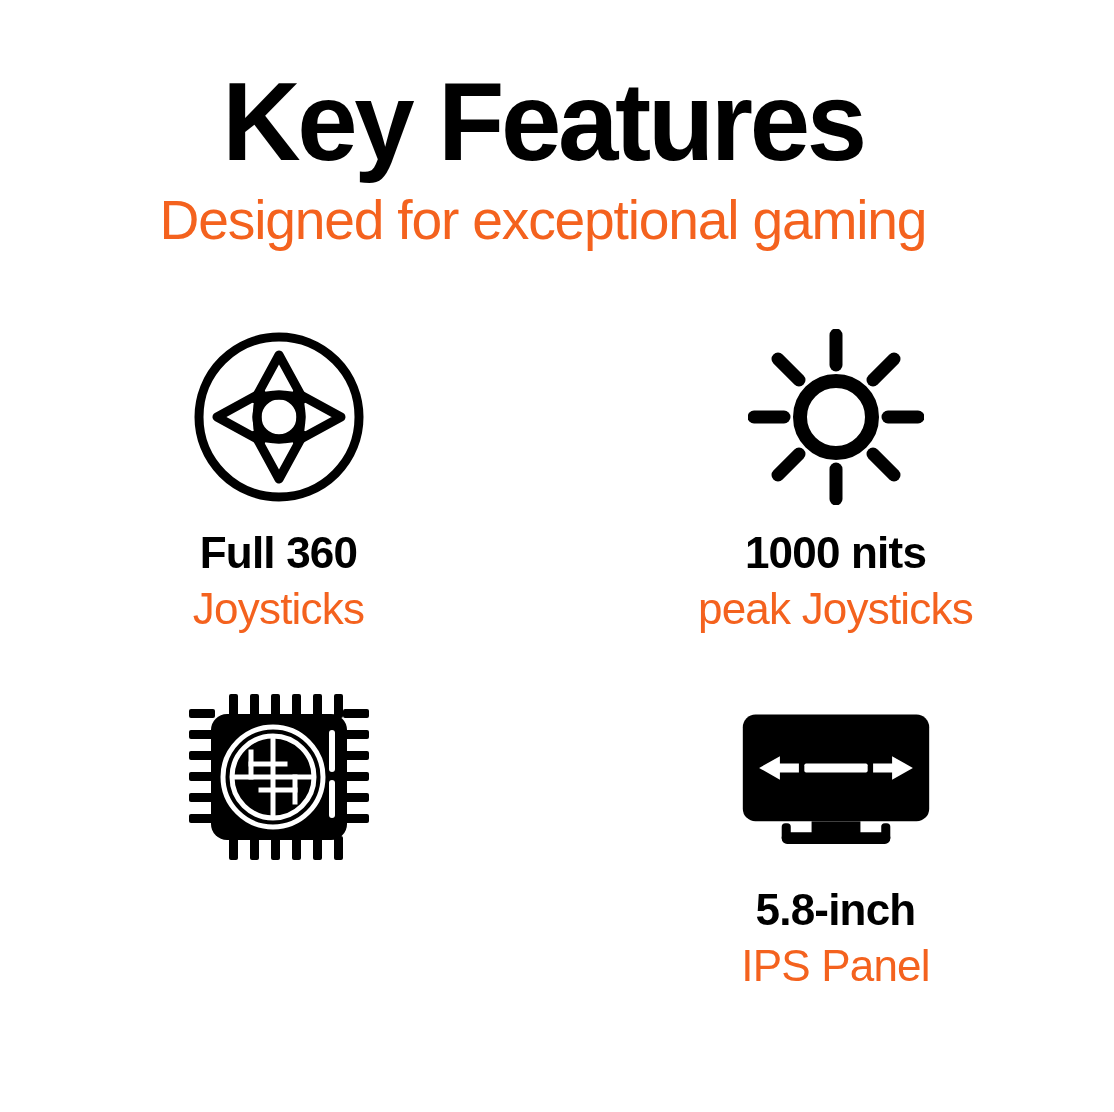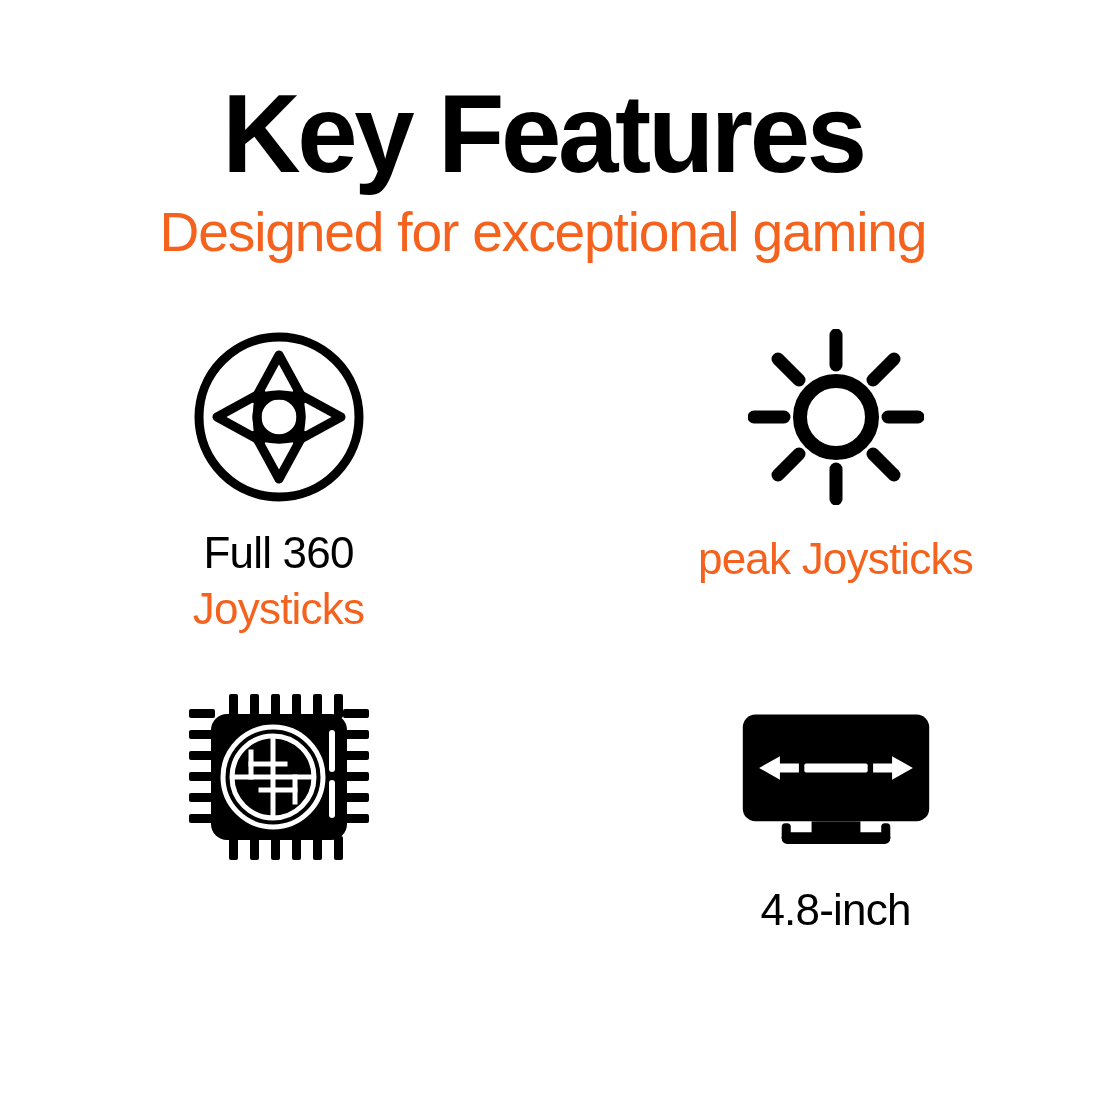--- a/index.html
+++ b/index.html
@@ -20,21 +20,21 @@
     position: relative;
     width: 1114px;
     height: 1112px;
     background: #ffffff;
     box-sizing: border-box;
   }
 
   
   .header {
     position: absolute;
-    top: 78px;
+    top: 66px;
     left: 0;
     width: 1086px;
     text-align: center;
   }
 
   .title {
     font-family: "Liberation Sans", "DejaVu Sans", sans-serif;
     font-size: 112px;
     font-weight: 700;
     line-height: 1.0;
@@ -98,21 +98,21 @@
     margin-top: 16px;
   }
 
   .feature.row2 .labels {
     margin-top: 18px;
   }
 
   .label-primary {
     font-family: "Liberation Sans", "DejaVu Sans", sans-serif;
     font-size: 44px;
-    font-weight: 400;
+    font-weight: 700;
     line-height: 1.14;
     letter-spacing: -0.8px;
     color: #000000;
     white-space: nowrap;
     display: block;
   }
 
   .label-secondary {
     font-family: "Liberation Sans", "DejaVu Sans", sans-serif;
     font-size: 44px;
@@ -171,20 +171,21 @@
             <line x1="6" y1="88" x2="36" y2="88"></line>
             <line x1="140" y1="88" x2="170" y2="88"></line>
             <line x1="30" y1="30" x2="51" y2="51"></line>
             <line x1="125" y1="125" x2="146" y2="146"></line>
             <line x1="146" y1="30" x2="125" y2="51"></line>
             <line x1="51" y1="125" x2="30" y2="146"></line>
           </g>
         </svg>
       </div>
       <div class="labels">
+        <span class="label-primary">1000 nits</span>
         <span class="label-secondary">peak Joysticks</span>
       </div>
     </div>
 
     <div class="feature row2">
       <div class="icon-wrap">
         <svg width="180" height="170" viewBox="0 0 180 170" aria-hidden="true">
 
           <g fill="#000">
 
@@ -255,18 +256,19 @@
 
             <path d="M20 65 L43 52 L43 60 L64 60 L64 70 L43 70 L43 78 Z"></path>
 
             <rect x="70" y="60" width="70" height="10" rx="2"></rect>
 
             <path d="M190 65 L167 52 L167 60 L146 60 L146 70 L167 70 L167 78 Z"></path>
           </g>
         </svg>
       </div>
       <div class="labels">
-        <span class="label-primary">4.8-inch</span>
+        <span class="label-primary">5.8-inch</span>
+        <span class="label-secondary">IPS Panel</span>
       </div>
     </div>
 
   </div>
 </div>
 
 </body></html>

